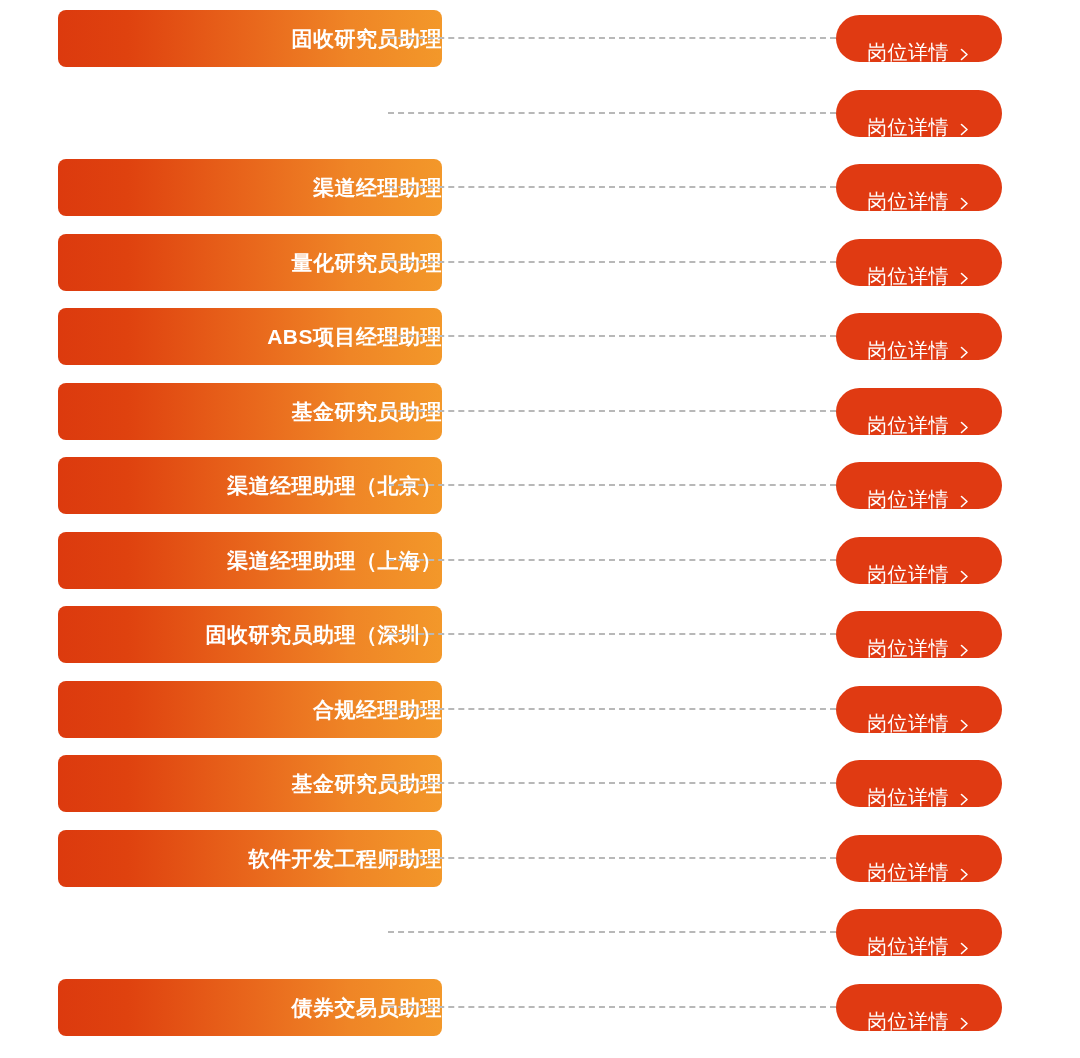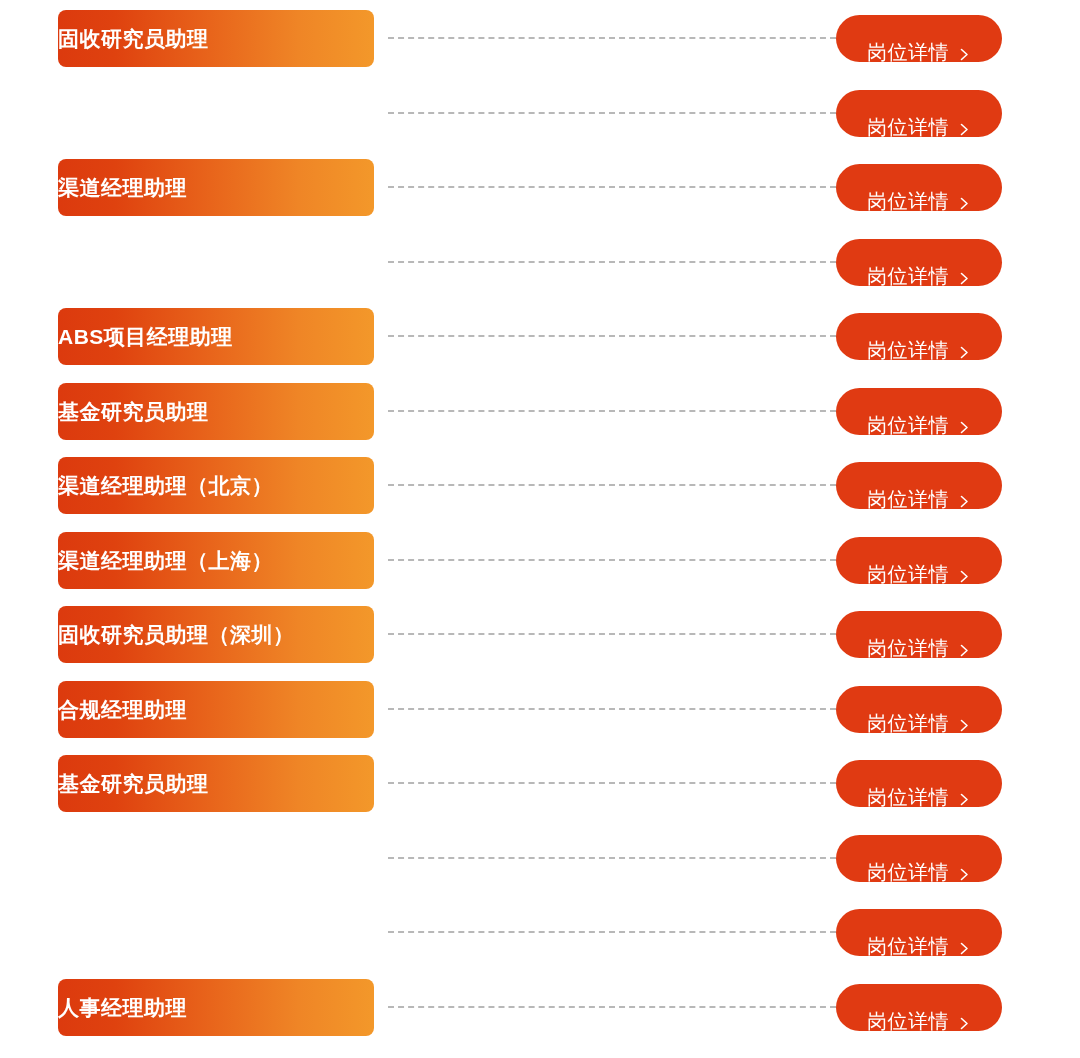--- a/index.html
+++ b/index.html
@@ -28,27 +28,27 @@
     margin-bottom: 17.5px;
     display: flex;
     align-items: center;
   }
 
   
   .job-bar {
     position: absolute;
     left: 58px;
     top: 0;
-    width: 316px;
+    width: 384px;
     height: 57px;
     border-radius: 8px;
     background: linear-gradient(90deg, #DC3A0E 0%, #DF420F 18%, #E8641B 48%, #EF8526 76%, #F3982A 100%);
     display: flex;
     align-items: center;
-    justify-content: flex-start;
+    justify-content: flex-end;
     box-sizing: border-box;
   }
 
   .job-bar-label {
     color: #ffffff;
     font-size: 21px;
     font-weight: bold;
     letter-spacing: 0.5px;
     line-height: 1;
     white-space: nowrap;
@@ -138,20 +138,23 @@
       <div class="detail-btn">
         <span class="detail-btn-label">岗位详情</span>
         <span class="chevron-icon">
           <svg viewBox="0 0 13 13" width="13" height="13" aria-hidden="true">
             <path d="M3.5 1.5 L9 6.5 L3.5 11.5" fill="none" stroke="#ffffff" stroke-width="1.6" stroke-linecap="round" stroke-linejoin="round"></path>
           </svg>
         </span>
       </div>
     </div>
     <div class="job-row">
+      <div class="job-bar">
+        <span class="job-bar-label">量化研究员助理</span>
+      </div>
       <div class="connector"></div>
       <div class="detail-btn">
         <span class="detail-btn-label">岗位详情</span>
         <span class="chevron-icon">
           <svg viewBox="0 0 13 13" width="13" height="13" aria-hidden="true">
             <path d="M3.5 1.5 L9 6.5 L3.5 11.5" fill="none" stroke="#ffffff" stroke-width="1.6" stroke-linecap="round" stroke-linejoin="round"></path>
           </svg>
         </span>
       </div>
     </div>
@@ -247,44 +250,47 @@
       <div class="detail-btn">
         <span class="detail-btn-label">岗位详情</span>
         <span class="chevron-icon">
           <svg viewBox="0 0 13 13" width="13" height="13" aria-hidden="true">
             <path d="M3.5 1.5 L9 6.5 L3.5 11.5" fill="none" stroke="#ffffff" stroke-width="1.6" stroke-linecap="round" stroke-linejoin="round"></path>
           </svg>
         </span>
       </div>
     </div>
     <div class="job-row">
-      <div class="connector"></div>
-      <div class="detail-btn">
-        <span class="detail-btn-label">岗位详情</span>
-        <span class="chevron-icon">
-          <svg viewBox="0 0 13 13" width="13" height="13" aria-hidden="true">
-            <path d="M3.5 1.5 L9 6.5 L3.5 11.5" fill="none" stroke="#ffffff" stroke-width="1.6" stroke-linecap="round" stroke-linejoin="round"></path>
-          </svg>
-        </span>
-      </div>
-    </div>
-    <div class="job-row">
-      <div class="connector"></div>
-      <div class="detail-btn">
-        <span class="detail-btn-label">岗位详情</span>
-        <span class="chevron-icon">
-          <svg viewBox="0 0 13 13" width="13" height="13" aria-hidden="true">
-            <path d="M3.5 1.5 L9 6.5 L3.5 11.5" fill="none" stroke="#ffffff" stroke-width="1.6" stroke-linecap="round" stroke-linejoin="round"></path>
-          </svg>
-        </span>
-      </div>
-    </div>
-    <div class="job-row">
-      <div class="job-bar">
-        <span class="job-bar-label">人事经理助理</span>
+      <div class="job-bar">
+        <span class="job-bar-label">软件开发工程师助理</span>
+      </div>
+      <div class="connector"></div>
+      <div class="detail-btn">
+        <span class="detail-btn-label">岗位详情</span>
+        <span class="chevron-icon">
+          <svg viewBox="0 0 13 13" width="13" height="13" aria-hidden="true">
+            <path d="M3.5 1.5 L9 6.5 L3.5 11.5" fill="none" stroke="#ffffff" stroke-width="1.6" stroke-linecap="round" stroke-linejoin="round"></path>
+          </svg>
+        </span>
+      </div>
+    </div>
+    <div class="job-row">
+      <div class="connector"></div>
+      <div class="detail-btn">
+        <span class="detail-btn-label">岗位详情</span>
+        <span class="chevron-icon">
+          <svg viewBox="0 0 13 13" width="13" height="13" aria-hidden="true">
+            <path d="M3.5 1.5 L9 6.5 L3.5 11.5" fill="none" stroke="#ffffff" stroke-width="1.6" stroke-linecap="round" stroke-linejoin="round"></path>
+          </svg>
+        </span>
+      </div>
+    </div>
+    <div class="job-row">
+      <div class="job-bar">
+        <span class="job-bar-label">债券交易员助理</span>
       </div>
       <div class="connector"></div>
       <div class="detail-btn">
         <span class="detail-btn-label">岗位详情</span>
         <span class="chevron-icon">
           <svg viewBox="0 0 13 13" width="13" height="13" aria-hidden="true">
             <path d="M3.5 1.5 L9 6.5 L3.5 11.5" fill="none" stroke="#ffffff" stroke-width="1.6" stroke-linecap="round" stroke-linejoin="round"></path>
           </svg>
         </span>
       </div>

